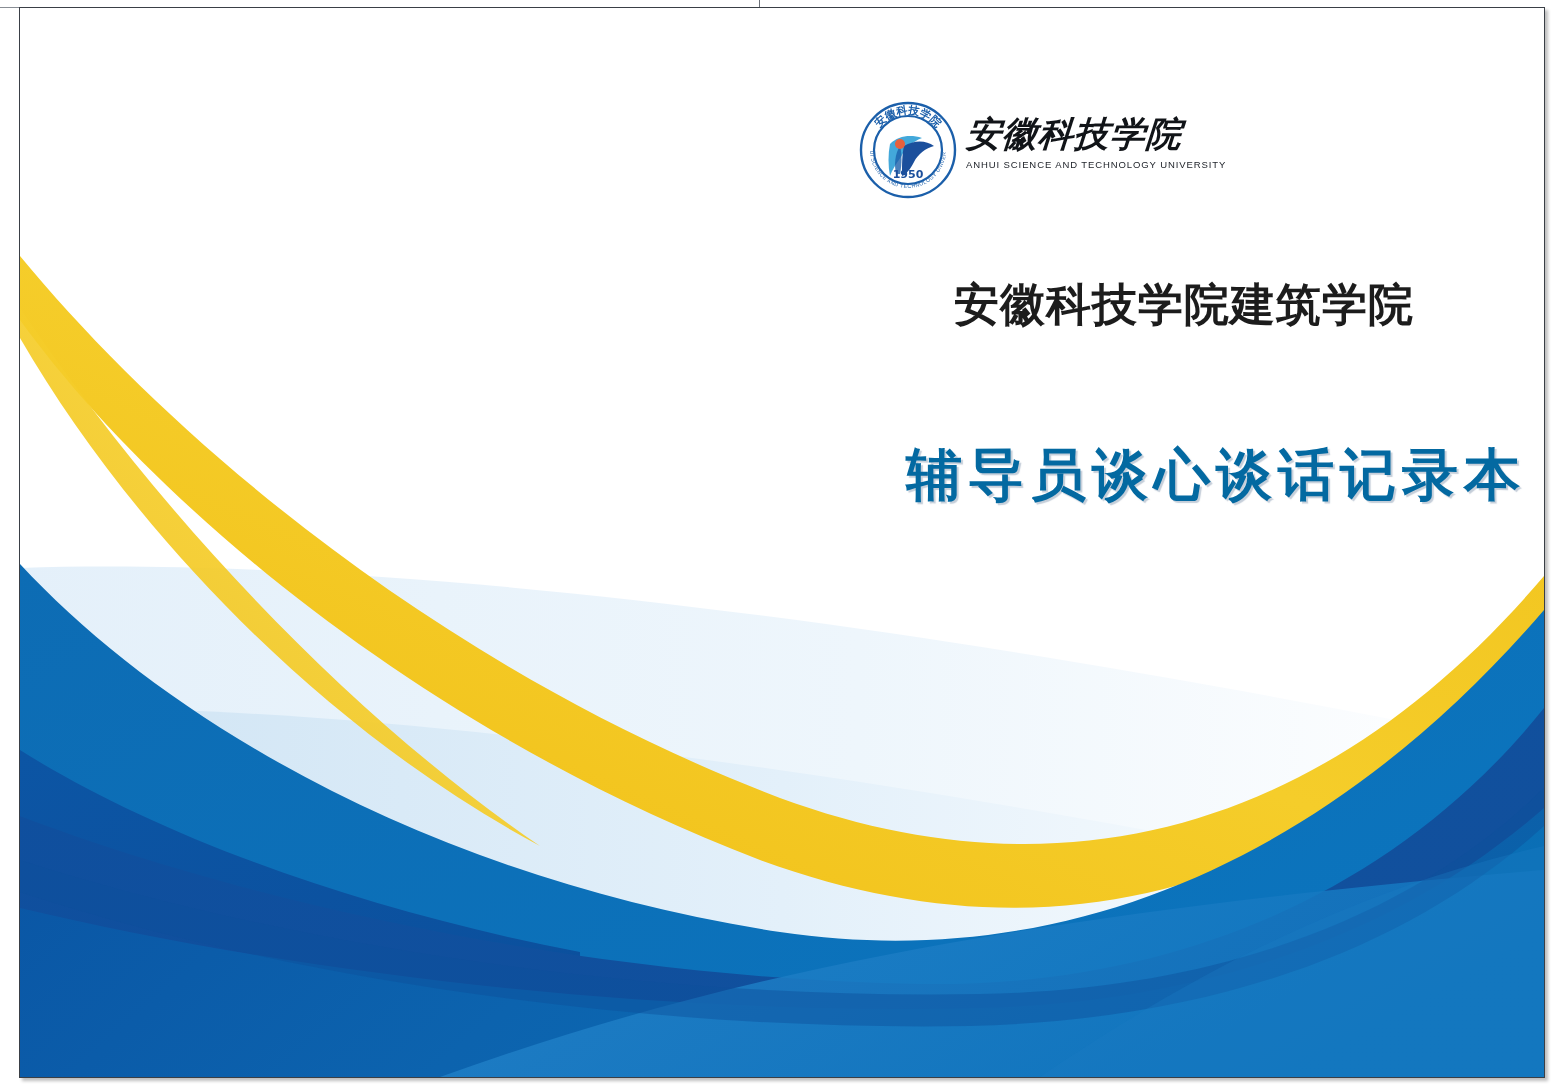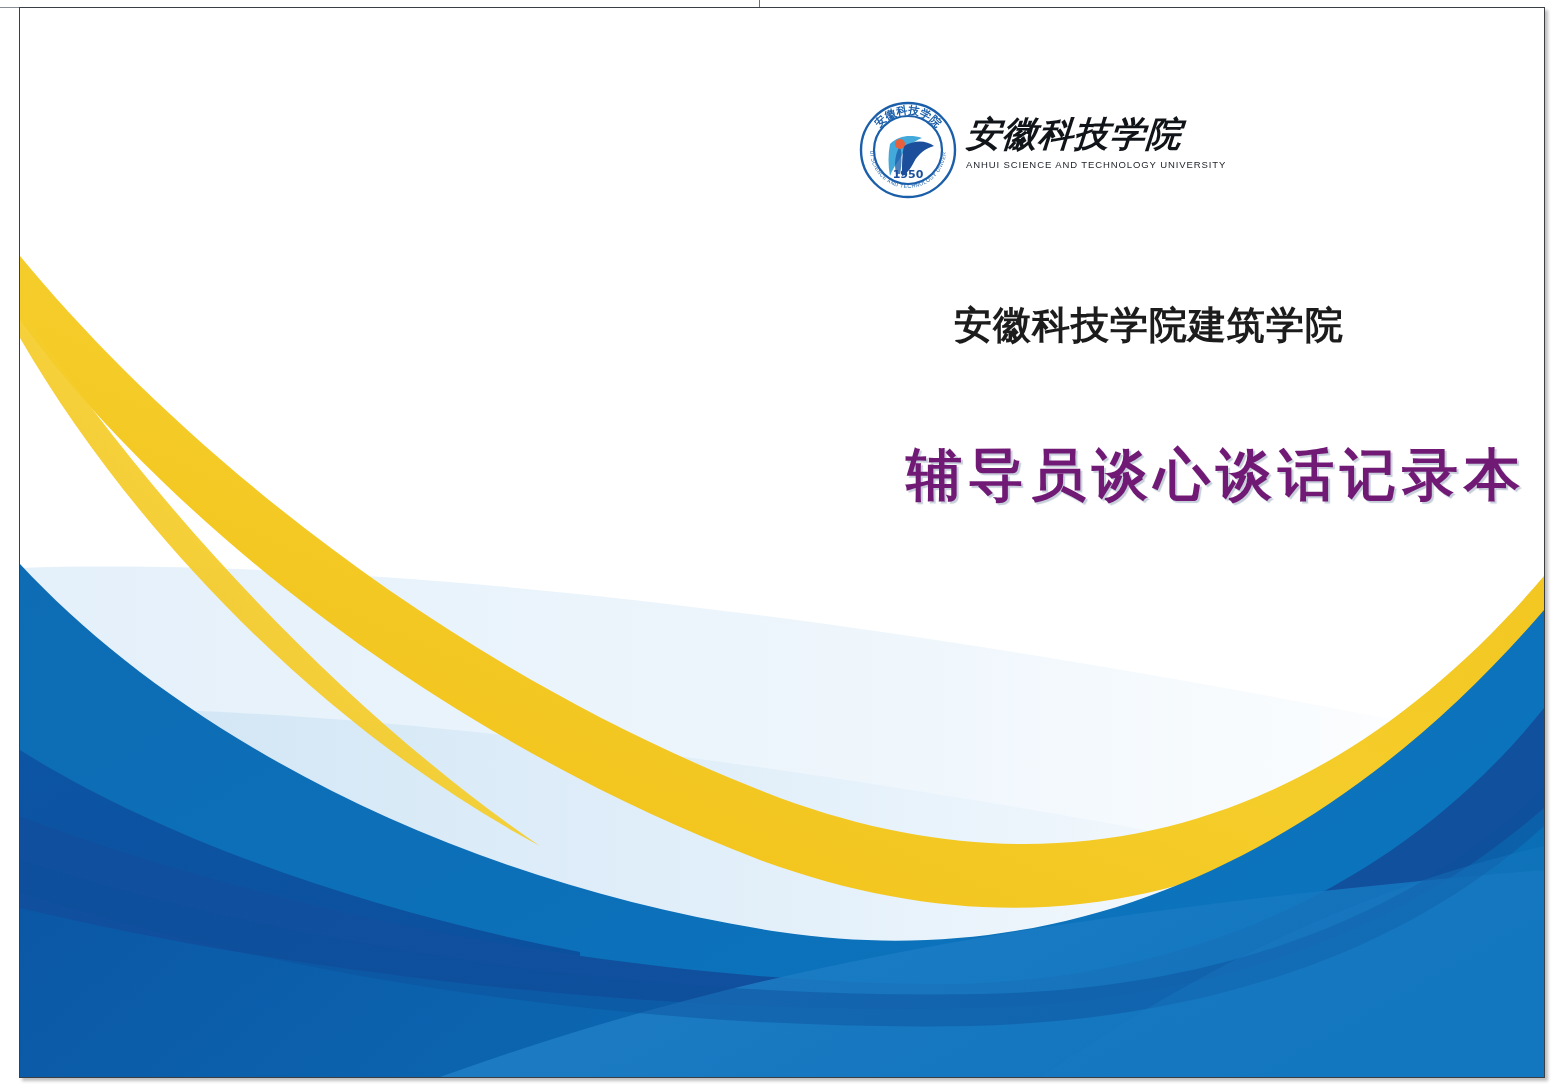--- a/index.html
+++ b/index.html
@@ -51,29 +51,29 @@
   }
   .wm-en{
     font-family:"Liberation Sans","DejaVu Sans",sans-serif;
     font-size:9.5px;line-height:12px;color:#1b1f26;
     letter-spacing:.9px;white-space:nowrap;margin-top:3px;
     transform:scaleX(1.0);
   }
 
   
   #subtitle{
-    position:absolute;left:934px;top:288px;
+    position:absolute;left:934px;top:268px;
     font-family:"Liberation Sans","DejaVu Sans",sans-serif;
-    font-size:38px;line-height:58px;font-weight:600;color:#1c1c1c;
+    font-size:45px;line-height:58px;font-weight:600;color:#1c1c1c;
     letter-spacing:1px;white-space:nowrap;
   }
   #maintitle{
     position:absolute;left:886px;top:430px;
     font-family:"DejaVu Serif","Liberation Serif",serif;
-    font-size:56px;line-height:72px;font-weight:700;color:#701a75;
+    font-size:56px;line-height:72px;font-weight:700;color:#0369a1;
     letter-spacing:6px;white-space:nowrap;
     text-shadow:2px 2px 1px rgba(150,165,185,.55);
   }
 </style>
 </head>
 <body>
 
 <div id="stage">
 
   <div id="top-rule"></div>

